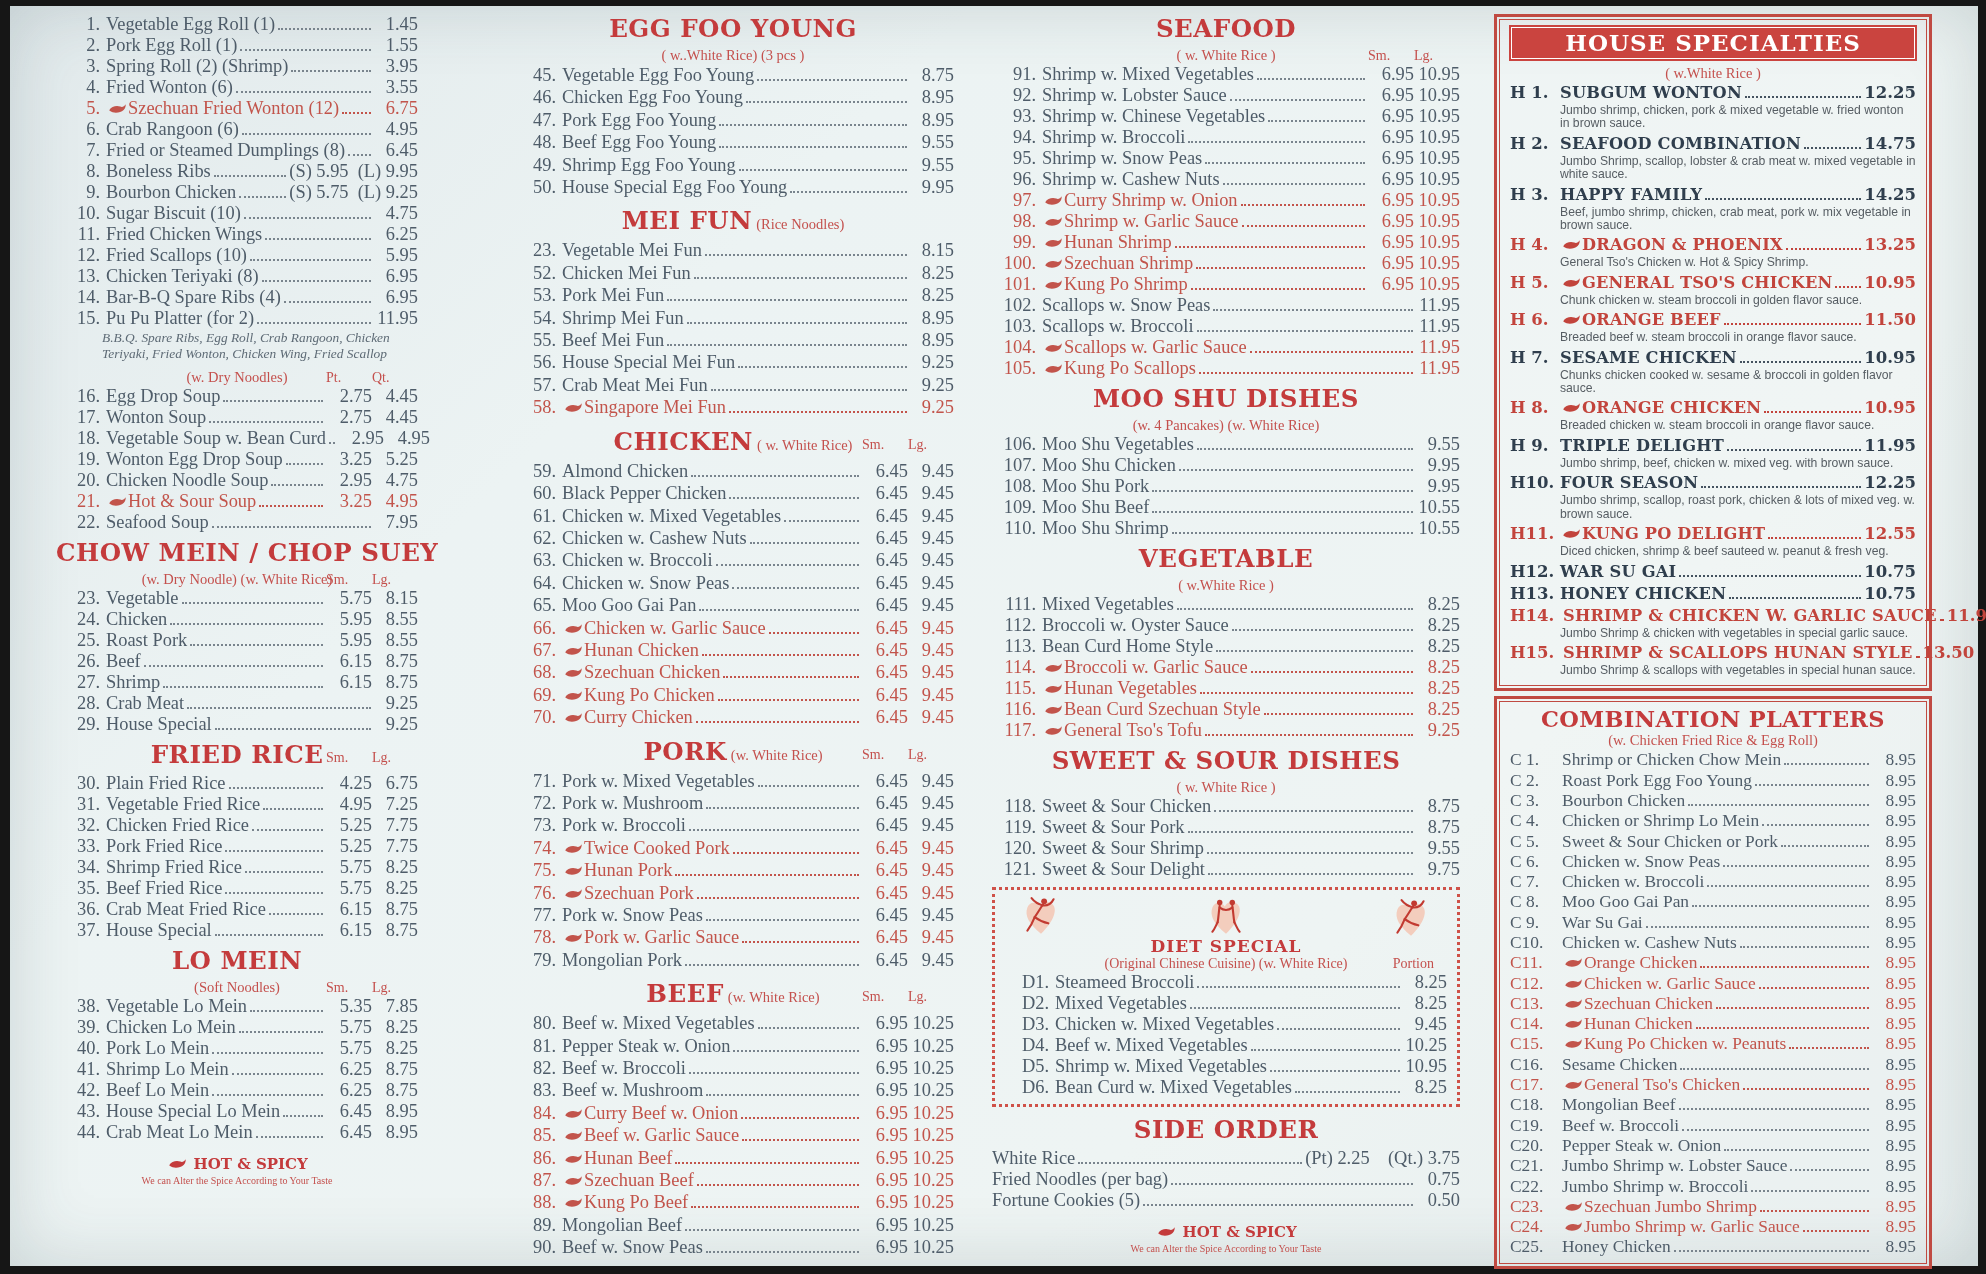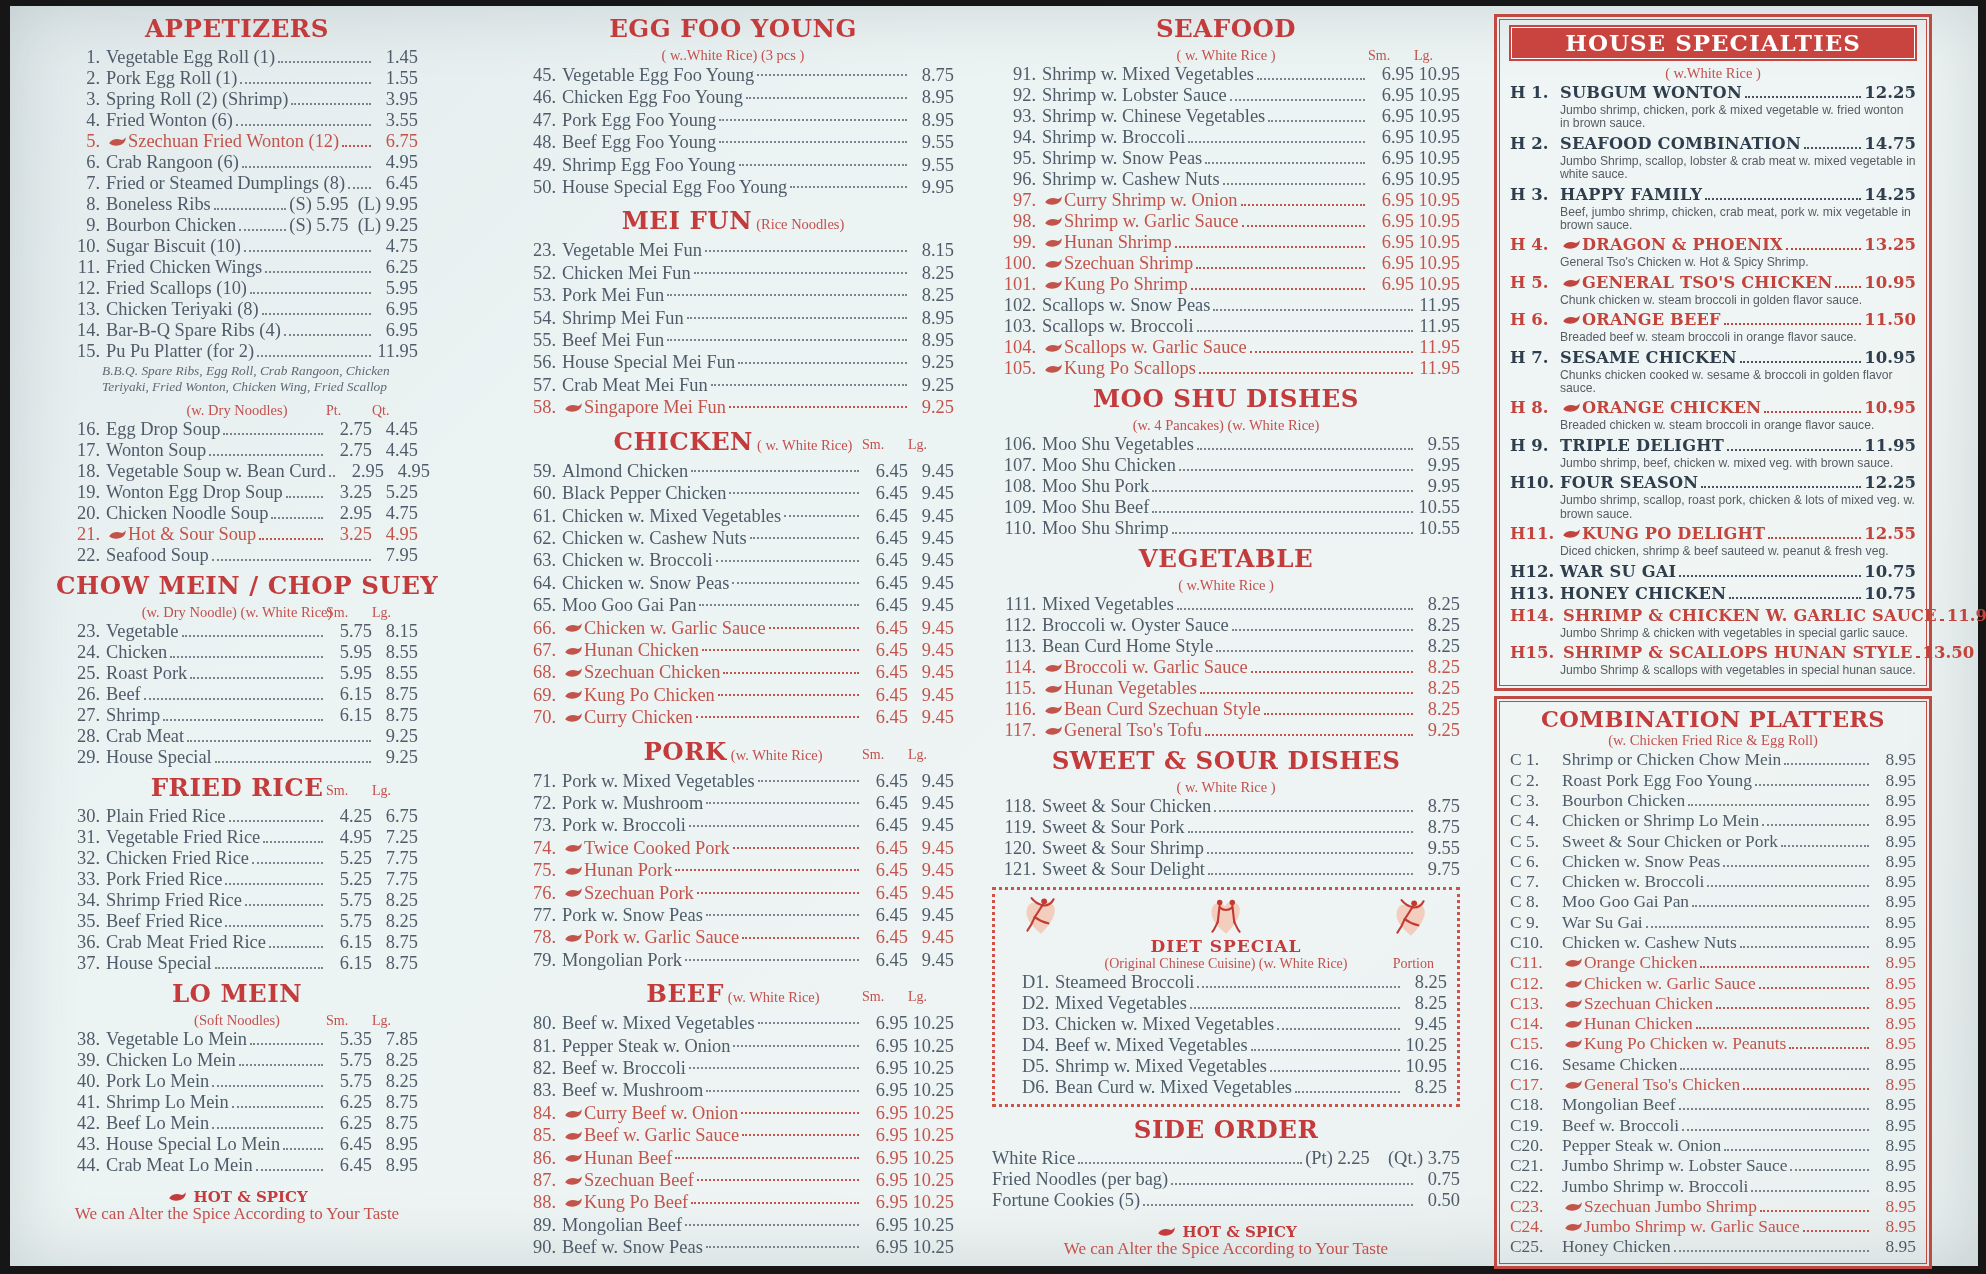--- a/index.html
+++ b/index.html
@@ -21,35 +21,35 @@
   .col2 .section{margin-bottom:8px;}
 
   .sec-head{position:relative;text-align:center;line-height:30px;white-space:nowrap;}
   .sec-title{font-family:"DejaVu Serif",serif;font-weight:700;font-size:24.5px;color:#c43b3c;letter-spacing:.5px;}
   .sec-suffix{font-size:14.5px;color:#c4504d;margin-left:4px;}
   .sec-sub{position:relative;text-align:center;font-size:14.5px;color:#c4504d;line-height:17px;white-space:nowrap;}
   .col-labels{position:absolute;right:0;bottom:0;display:flex;}
   .col-label{width:46px;text-align:left;font-size:14px;color:#c4504d;}
 
   .row{display:flex;align-items:baseline;line-height:21px;font-size:18.4px;color:#4e5c69;}
-  .col2 .row{line-height:22.4px;align-items:center;}
+  .col2 .row{line-height:22.4px;}
   .num{flex:none;min-width:44px;text-align:right;padding-right:6px;white-space:pre;}
   .name{flex:none;white-space:pre;}
   .leader{flex:1 1 0;min-width:6px;border-bottom:2px dotted #79848d;margin:0 3px;}
   .p{flex:none;width:46px;text-align:right;white-space:pre;}
   .p.single{width:auto;min-width:44px;}
   .spicy{color:#c2544b;}
   .spicy .leader{border-color:#c2544b;}
   .pepper{margin:0 1px 0 2px;}
 
   .item-note{font-style:italic;font-size:13.4px;color:#5d6a75;line-height:15.5px;padding-left:46px;margin:1px 0 3px;}
 
   .hot-note{text-align:center;margin-top:7px;color:#c43b3c;}
   .hot-note .l1{font-family:"DejaVu Serif",serif;font-weight:700;font-size:15px;line-height:18px;}
-  .hot-note .l2{font-size:17px;color:#c4504d;line-height:15px;}
+  .hot-note .l2{font-size:10px;color:#c4504d;line-height:15px;}
 
   
   .box-outer{border:3px solid #c04a42;padding:2px;background:rgba(255,255,255,.12);}
   .box-inner{border:1px solid #c04a42;padding:4px 10px 6px;}
   .spec-band{background:#ca443f;border:1px solid #fff;outline:2px solid #ca443f;margin:3px 1px 5px;color:#fff;
     text-align:center;font-family:"DejaVu Serif",serif;font-weight:700;font-size:23px;line-height:30px;letter-spacing:1px;}
   .spec-sub{text-align:center;font-size:14.5px;color:#c4504d;line-height:18px;}
   .h-row{display:flex;align-items:baseline;line-height:22px;color:#2f3e4d;}
   .h-num{flex:none;width:50px;font-family:"DejaVu Serif",serif;font-weight:700;font-size:16.5px;white-space:pre;}
   .h-name{flex:none;font-family:"DejaVu Serif",serif;font-weight:700;font-size:16.2px;letter-spacing:.2px;white-space:pre;}
@@ -75,21 +75,20 @@
     font-family:"DejaVu Serif",serif;font-weight:700;font-size:17px;color:#c43b3c;letter-spacing:1px;}
   .diet-sub{position:relative;text-align:center;font-size:14px;color:#c4504d;line-height:16px;white-space:nowrap;}
   .diet-sub .portion{position:absolute;right:13px;bottom:0;font-size:14px;color:#c4504d;}
 </style>
 </head>
 <body>
 
 <main class="paper">
   <section class="col col1">
       <div class="section">
-        <div class="sec-head"><span class="sec-title">APPETIZERS</span></div>
         <div class="row">
           <span class="num">1.</span>
           <span class="name">Vegetable Egg Roll (1)</span>
           <span class="leader"></span>
           <span class="p single">1.45</span>
         </div>
         <div class="row">
           <span class="num">2.</span>
           <span class="name">Pork Egg Roll (1)</span>
           <span class="leader"></span>

